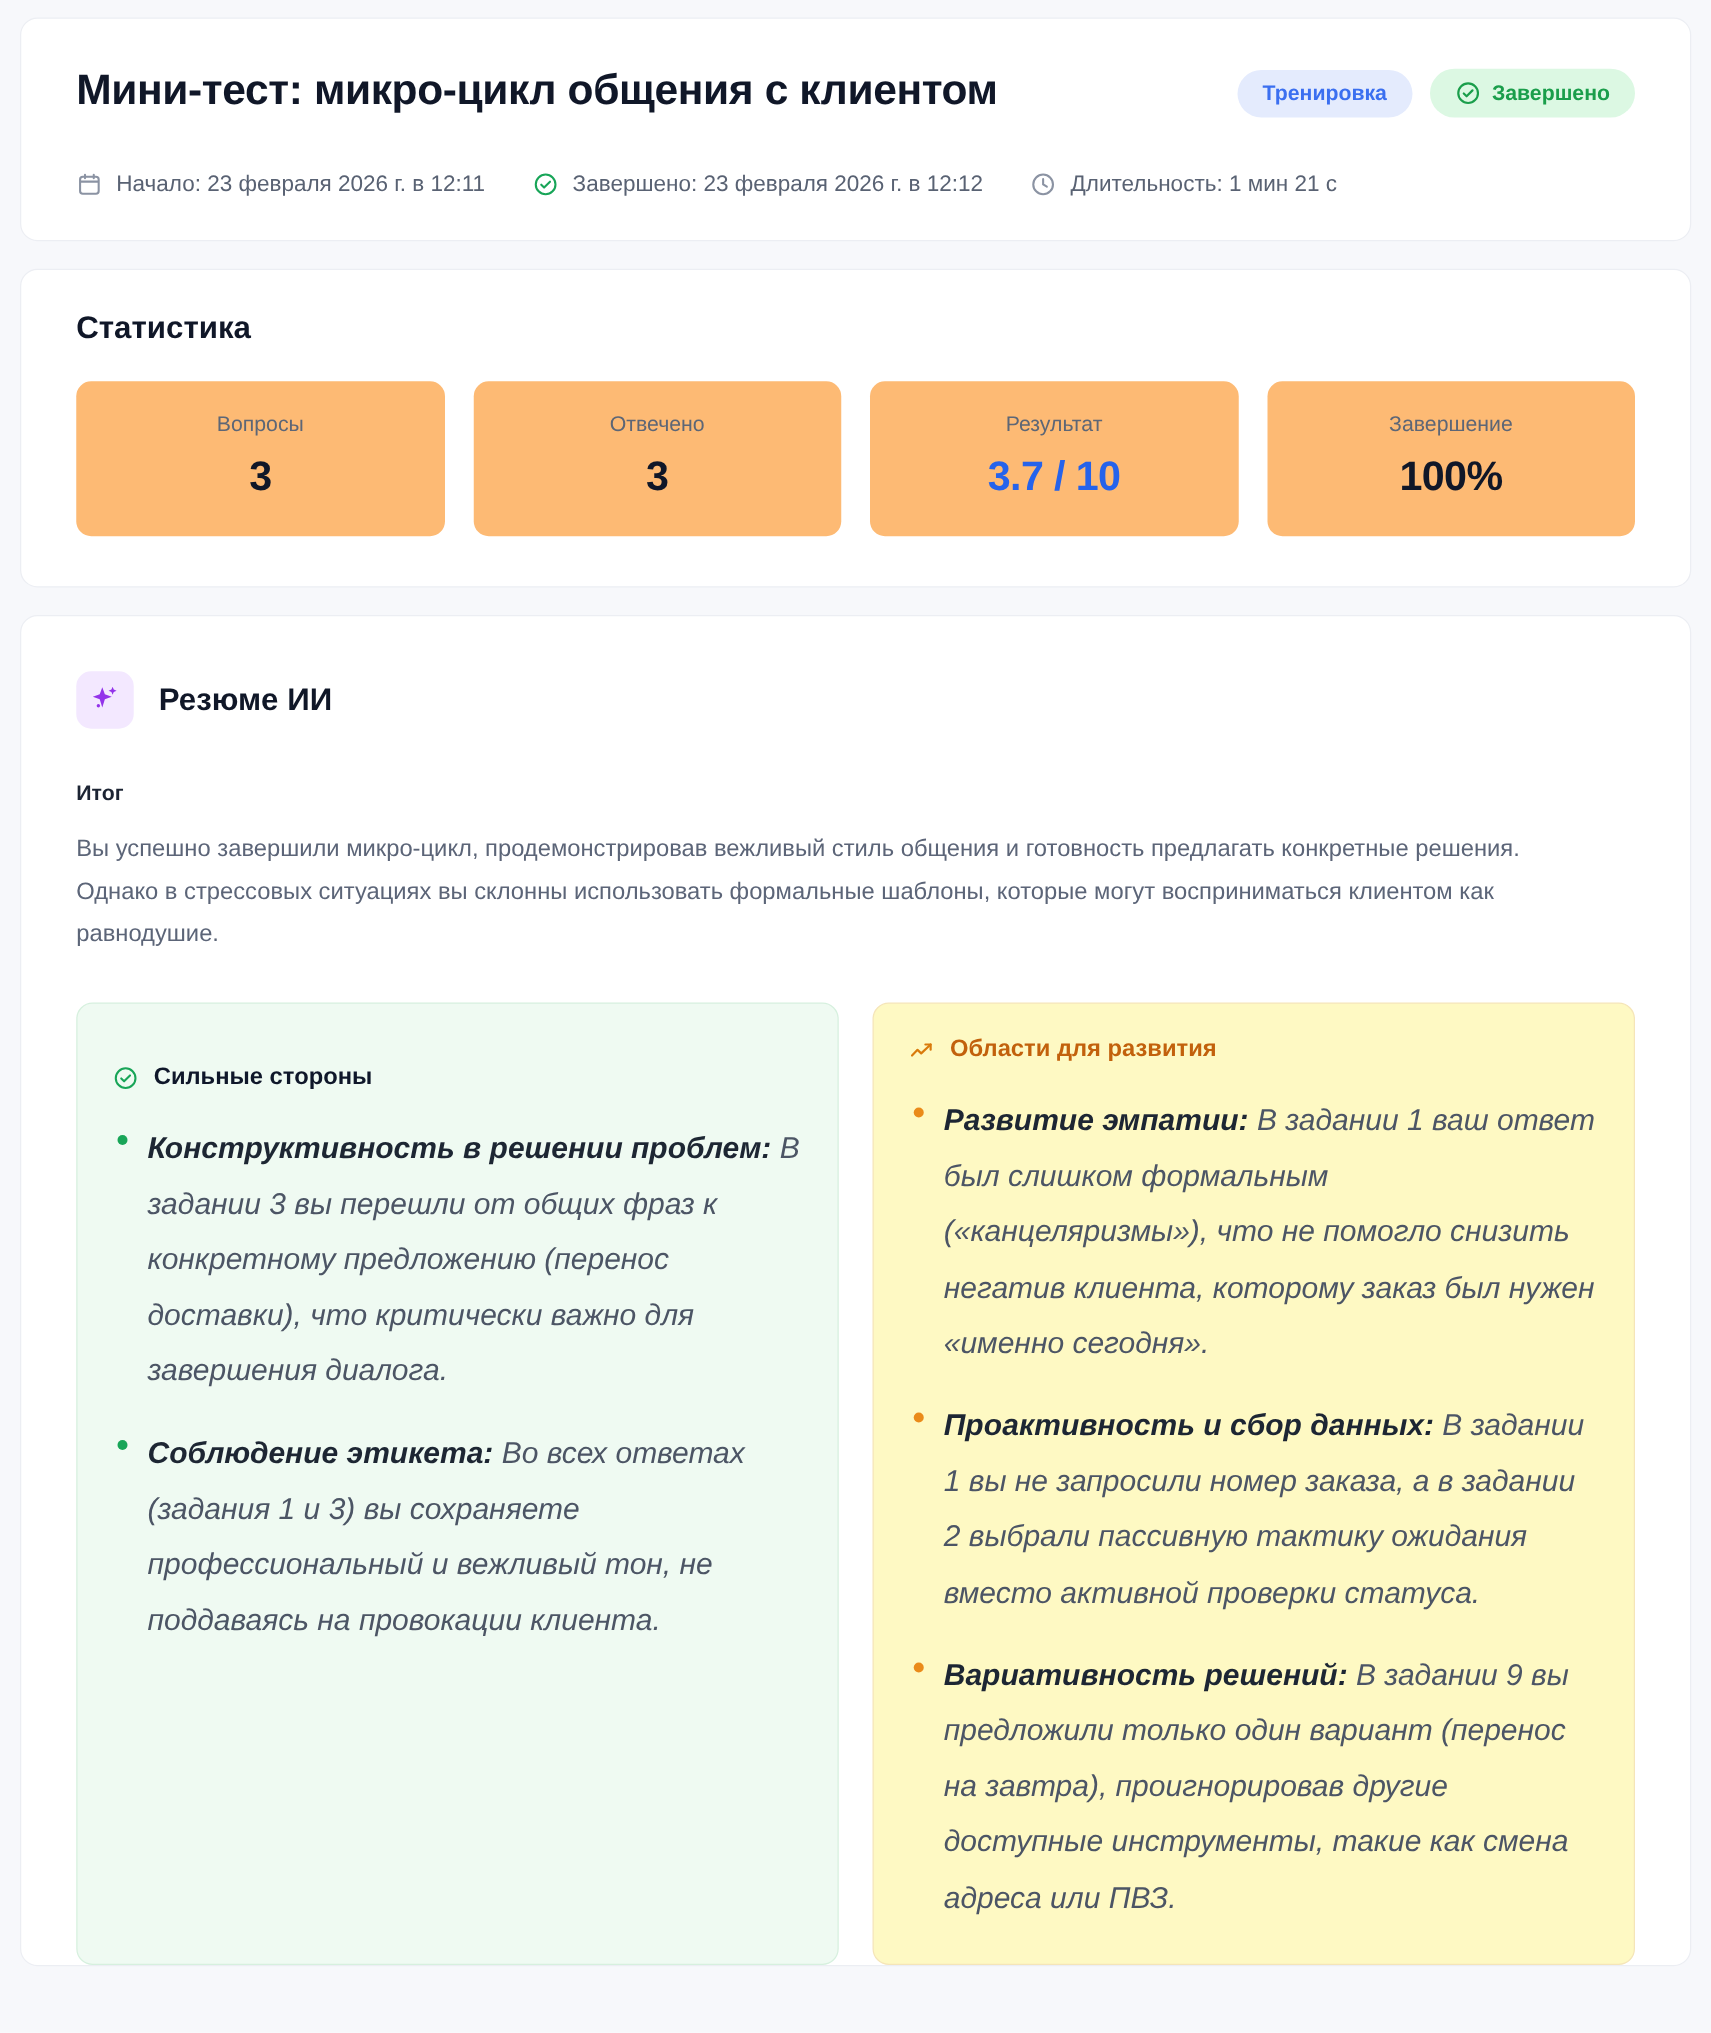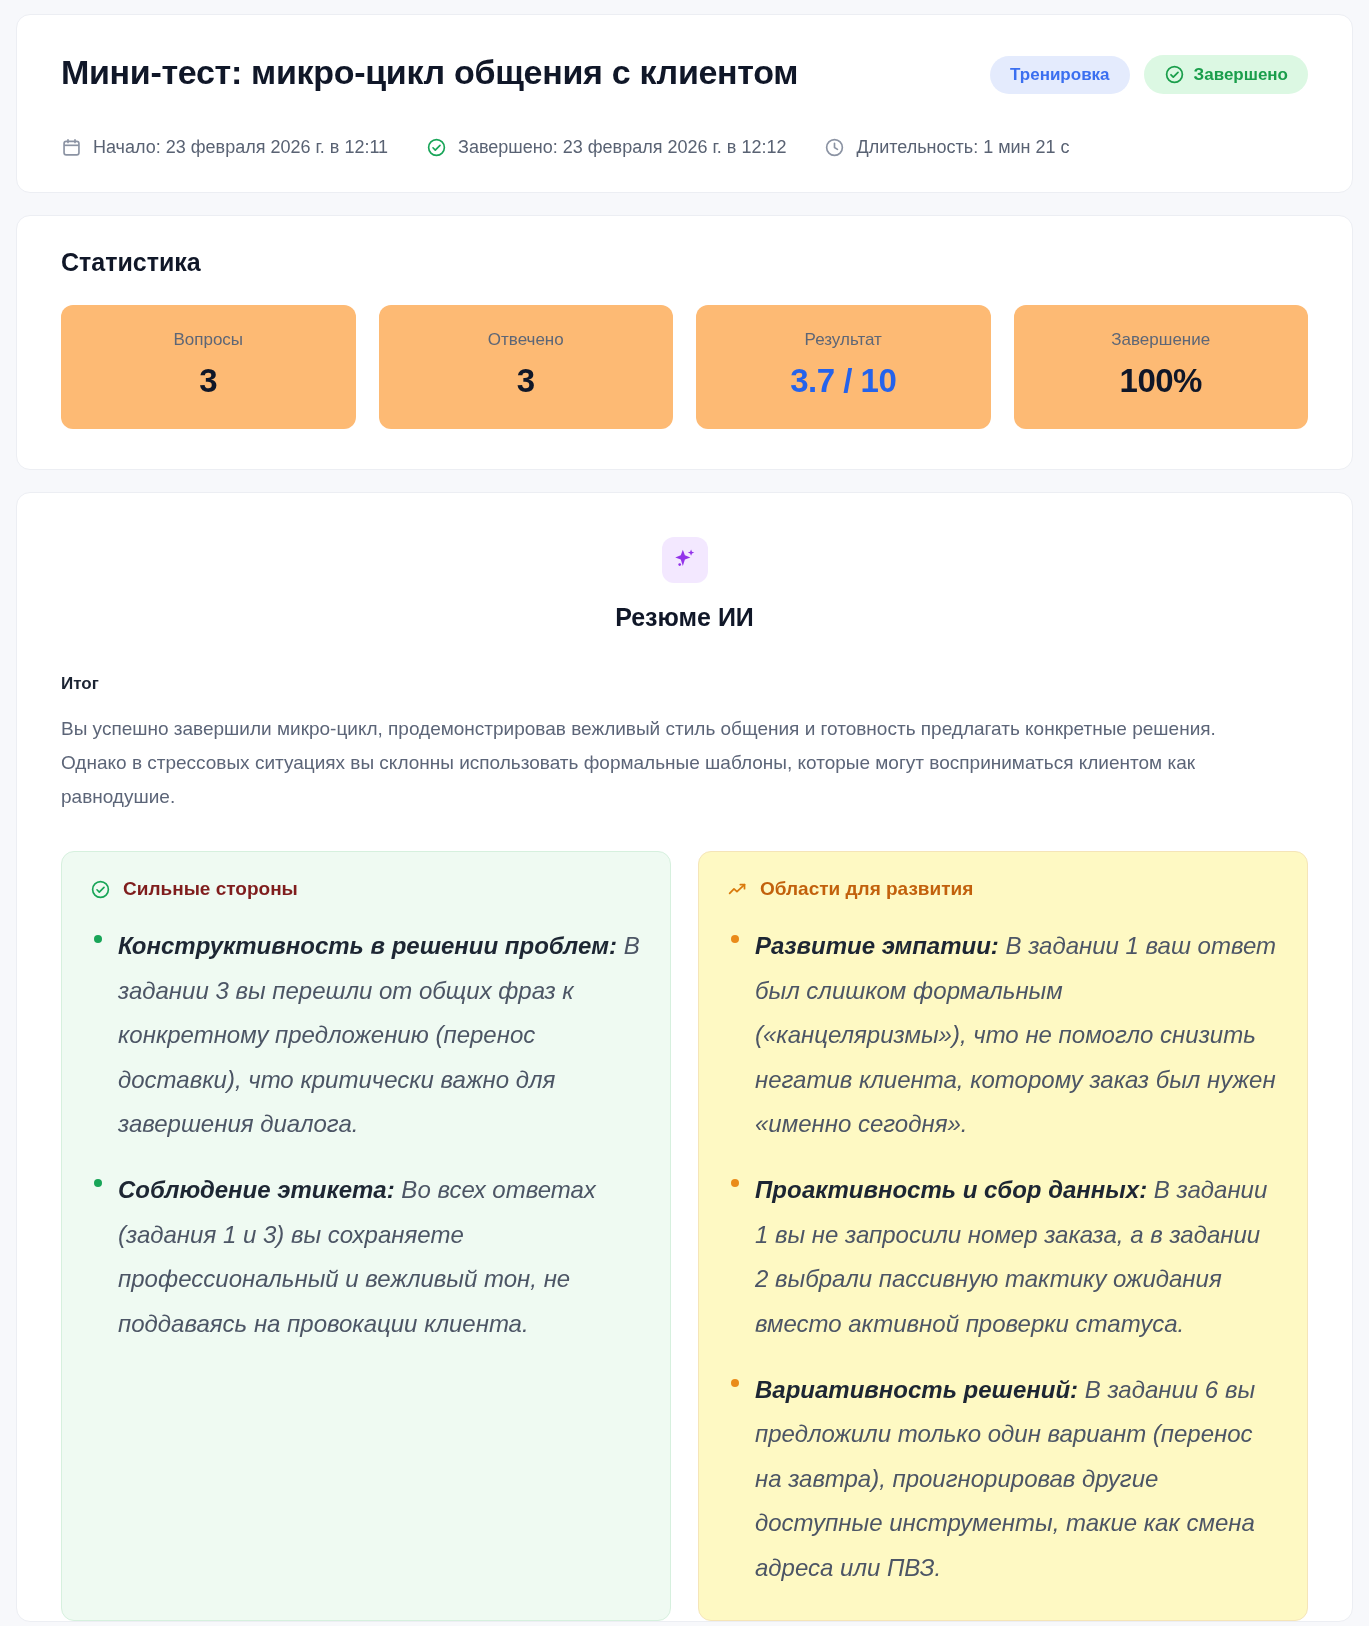--- a/index.html
+++ b/index.html
@@ -90,21 +90,21 @@
     border-radius: 12px;
     padding: 25px 10px 29px 10px;
     text-align: center;
   }
   .stat-label { font-size: 17px; color: #5d6676; margin-bottom: 12px; }
   .stat-value { font-size: 33px; font-weight: bold; color: #101728; letter-spacing: -0.5px;}
   .stat-value.accent { color: #2563eb; }
 
   
   .ai { padding: 44px 44px 0 44px; }
-  .ai-head { display: flex; align-items: center; gap: 20px; margin-bottom: 42px; flex-direction: column; }
+  .ai-head { display: flex; align-items: center; gap: 20px; margin-bottom: 42px; }
   .ai-icon-box {
     width: 46px; height: 46px;
     border-radius: 12px;
     background: #f3e8ff;
     display: flex; align-items: center; justify-content: center;
     flex-shrink: 0;
   }
   .ai-title { font-size: 25px; font-weight: bold; color: #101728; }
 
   .ai-sub {
@@ -131,21 +131,21 @@
     padding: 26px 28px 30px 28px;
   }
   .panel-green { background: #effaf2; border: 1px solid #d6f0de; }
   .panel-amber { background: #fef9c3; border: 1px solid #f5e5b8; }
 
   .panel-head {
     display: flex; align-items: center; gap: 12px;
     font-size: 19px; font-weight: bold;
     margin-bottom: 24px;
   }
-  .panel-green .panel-head { color: #7f1d1d; }
+  .panel-green .panel-head { color: #0f172a; margin-top: 22px; }
   .panel-amber .panel-head { color: #c2610c; }
 
   .plist { list-style: none; margin: 0; padding: 0; }
   .plist li {
     position: relative;
     padding-left: 28px;
     font-size: 24px;
     line-height: 1.85;
     color: #4c5565;
     margin-bottom: 22px;
@@ -287,19 +287,19 @@
         <span>Области для развития</span>
       </div>
       <ul class="plist">
         <li>
           <b>Развитие эмпатии:</b><span> В задании 1 ваш ответ был слишком формальным («канцеляризмы»), что не помогло снизить негатив клиента, которому заказ был нужен «именно сегодня».</span>
         </li>
         <li>
           <b>Проактивность и сбор данных:</b><span> В задании 1 вы не запросили номер заказа, а в задании 2 выбрали пассивную тактику ожидания вместо активной проверки статуса.</span>
         </li>
         <li>
-          <b>Вариативность решений:</b><span> В задании 6 вы предложили только один вариант (перенос на завтра), проигнорировав другие доступные инструменты, такие как смена адреса или ПВЗ.</span>
+          <b>Вариативность решений:</b><span> В задании 9 вы предложили только один вариант (перенос на завтра), проигнорировав другие доступные инструменты, такие как смена адреса или ПВЗ.</span>
         </li>
       </ul>
     </div>
 
   </div>
 </div>
 
 </body></html>

